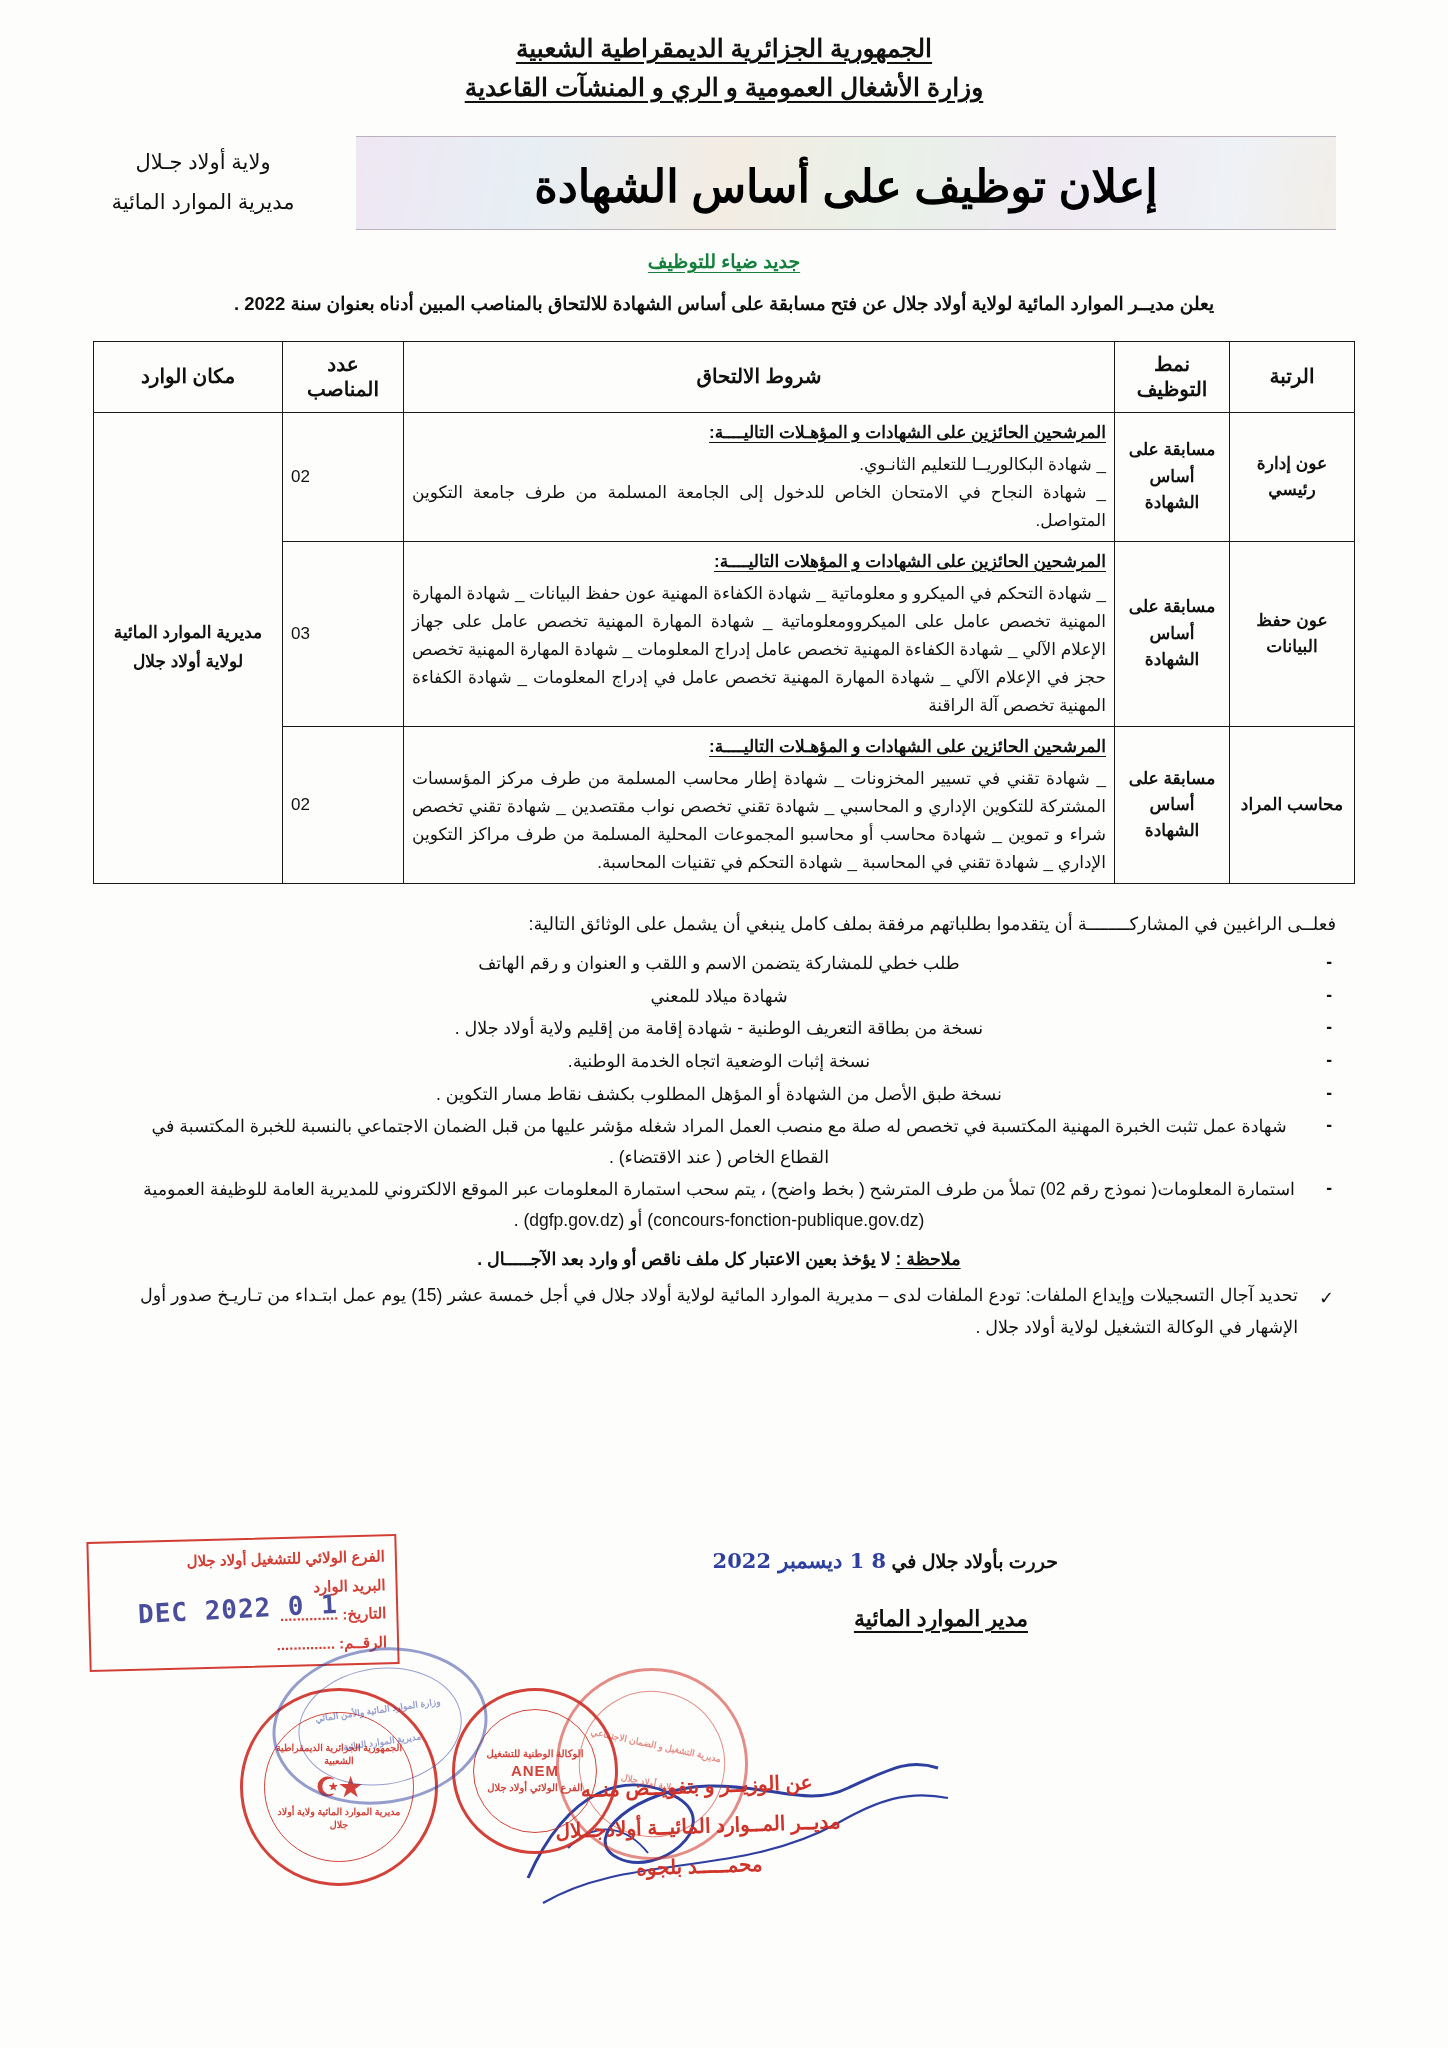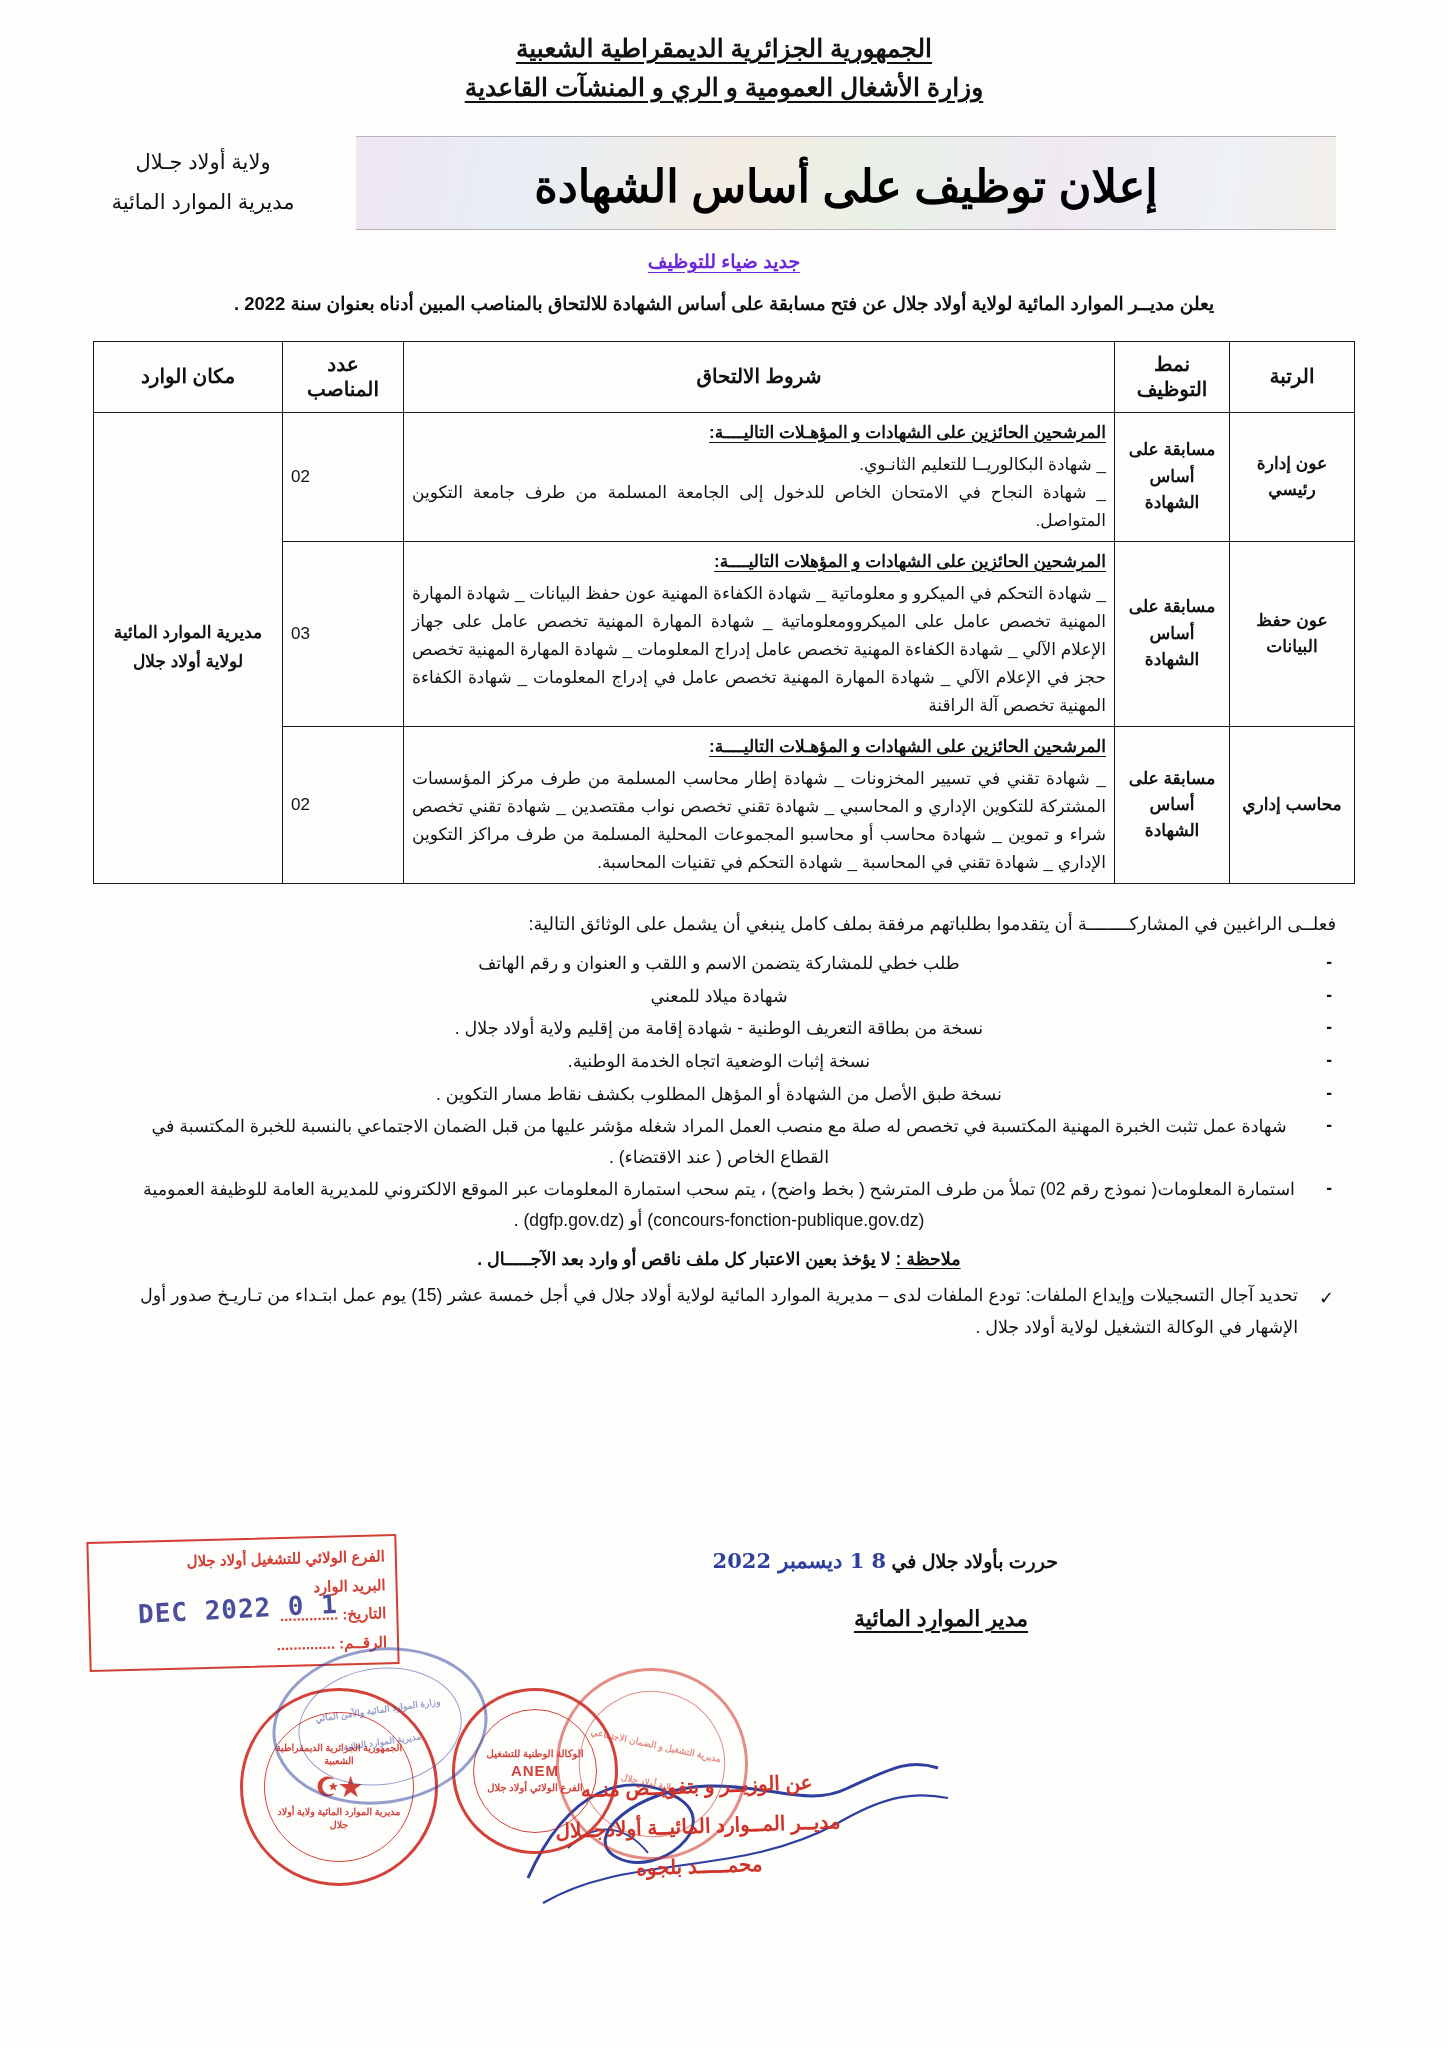--- a/index.html
+++ b/index.html
@@ -77,21 +77,21 @@
     font-weight: normal;
     line-height: 1.9;
   }
 
   
   .new-notice {
     text-align: center;
     margin-top: 18px;
     font-size: 19px;
     font-weight: bold;
-    color: #6d28d9;
+    color: #15803d;
     text-decoration: underline;
     text-underline-offset: 4px;
   }
   .intro {
     margin: 16px 112px 0 112px;
     font-size: 18.5px;
     font-weight: bold;
     text-align: center;
     line-height: 1.6;
   }
@@ -364,21 +364,21 @@
       <tr>
         <td class="grade">عون حفظ البيانات</td>
         <td class="mode">مسابقة على أساس الشهادة</td>
         <td class="cond">
           <span class="cond-head">المرشحين الحائزين على الشهادات و المؤهلات التاليــــة:</span>
           <span class="cond-body" style="white-space:pre-line;">_ شهادة التحكم في الميكرو و معلوماتية _ شهادة الكفاءة المهنية عون حفظ البيانات _ شهادة المهارة المهنية تخصص عامل على الميكروومعلوماتية _ شهادة المهارة المهنية تخصص عامل على جهاز الإعلام الآلي _ شهادة الكفاءة المهنية تخصص عامل إدراج المعلومات _ شهادة المهارة المهنية تخصص حجز في الإعلام الآلي _ شهادة المهارة المهنية تخصص عامل في إدراج المعلومات _ شهادة الكفاءة المهنية تخصص آلة الراقنة</span>
         </td>
         <td class="count">03</td>
       </tr>
       <tr>
-        <td class="grade">محاسب إداري</td>
+        <td class="grade">محاسب المراد</td>
         <td class="mode">مسابقة على أساس الشهادة</td>
         <td class="cond">
           <span class="cond-head">المرشحين الحائزين على الشهادات و المؤهـلات التاليــــة:</span>
           <span class="cond-body" style="white-space:pre-line;">_ شهادة تقني في تسيير المخزونات _ شهادة إطار محاسب المسلمة من طرف مركز المؤسسات المشتركة للتكوين الإداري و المحاسبي _ شهادة تقني تخصص نواب مقتصدين _ شهادة تقني تخصص شراء و تموين _ شهادة محاسب أو محاسبو المجموعات المحلية المسلمة من طرف مراكز التكوين الإداري _ شهادة تقني في المحاسبة _ شهادة التحكم في تقنيات المحاسبة.</span>
         </td>
         <td class="count">02</td>
       </tr>
     </tbody>
   </table>
 

